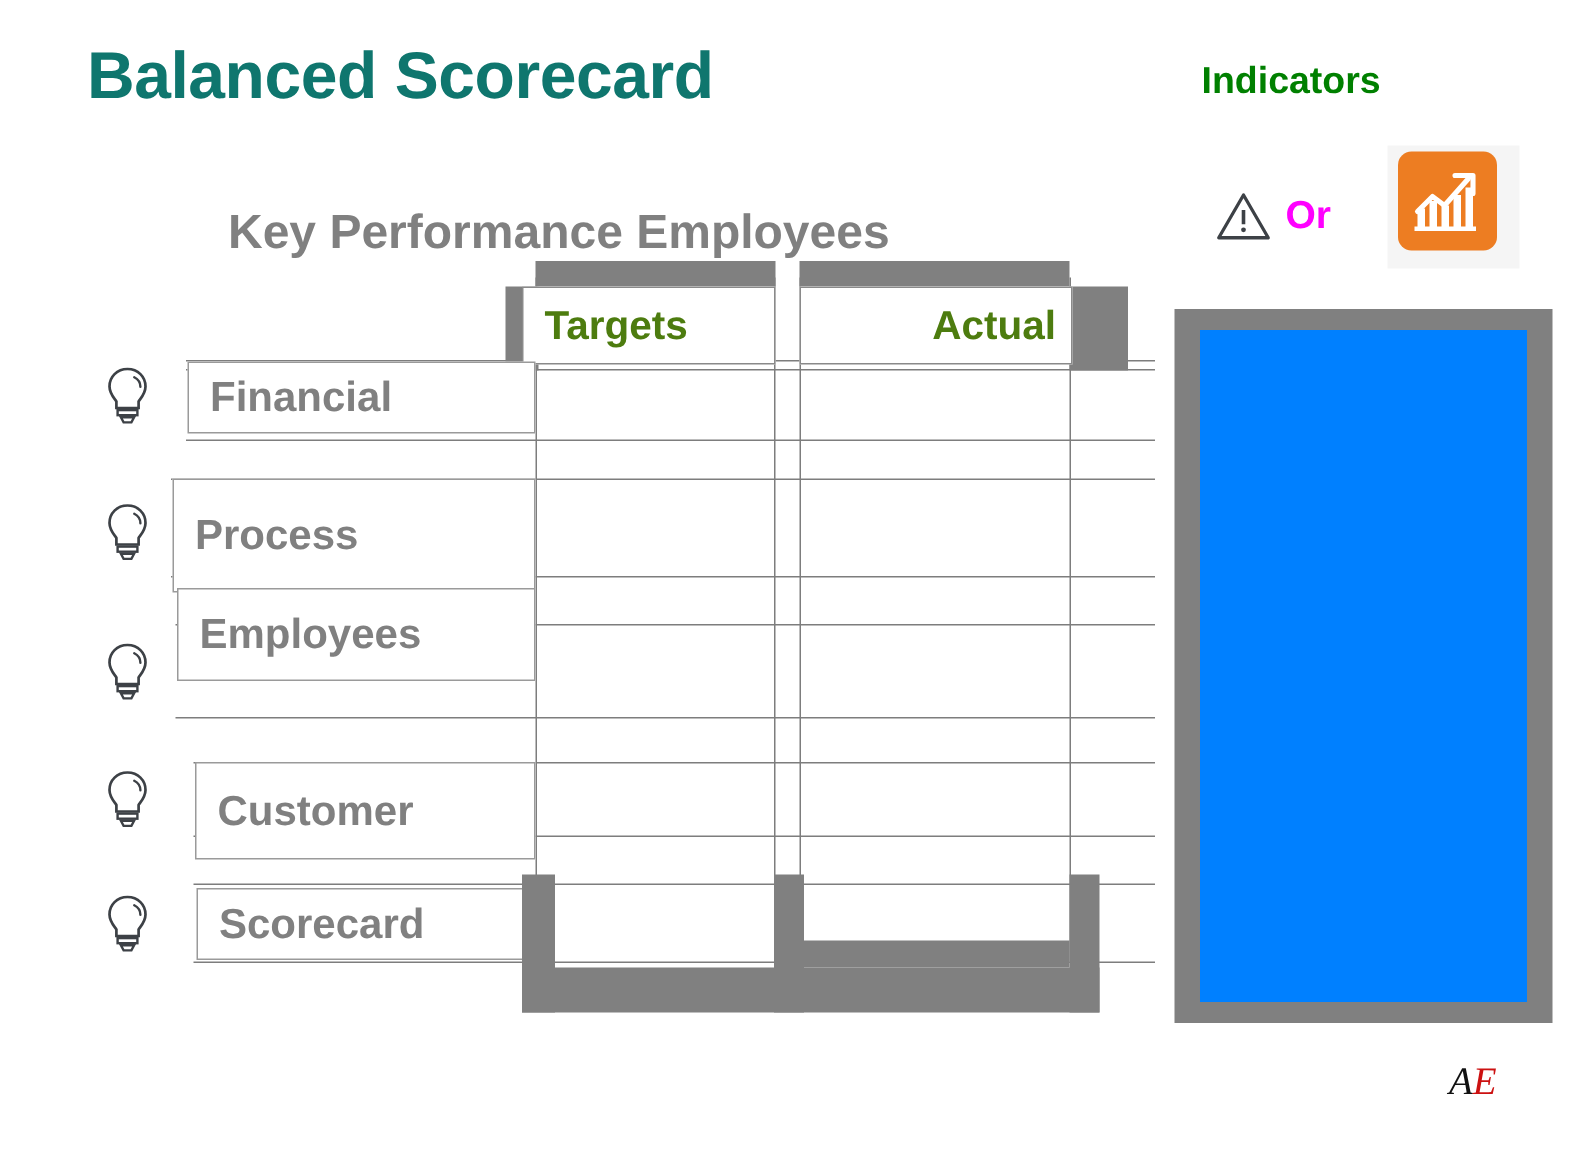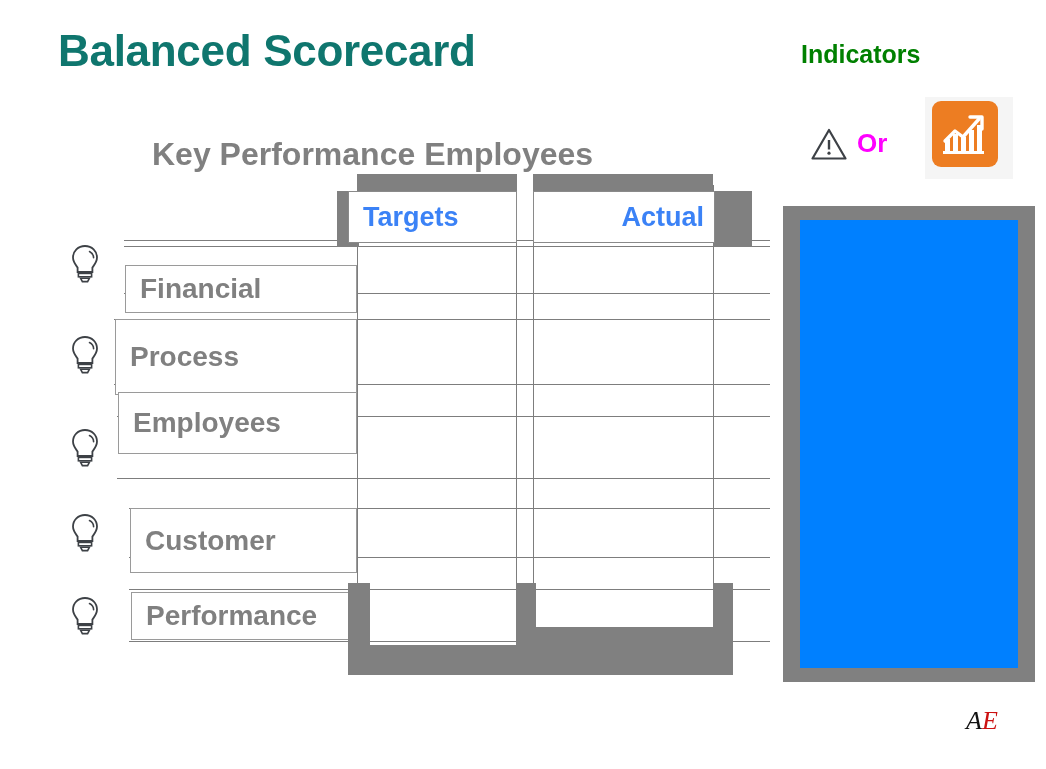--- a/index.html
+++ b/index.html
@@ -96,21 +96,21 @@
     background: #7d7d7d;
   }
 
   
   .hdr-cell {
     position: absolute;
     border: 1px solid #8a8a8a;
     background: #ffffff;
     font-size: 27px;
     font-weight: bold;
-    color: #3b82f6;
+    color: #4d7c0f;
     display: flex;
     align-items: center;
     box-sizing: border-box;
   }
   .hdr-targets { justify-content: flex-start; padding-left: 14px; }
   .hdr-actual  { justify-content: flex-end;   padding-right: 10px; }
 
   
   .gray-bar {
     position: absolute;
@@ -232,21 +232,21 @@
   <div class="hdr-cell hdr-actual" style="left:533px; top:191px; width:182px; height:52px;">Actual</div>
 
   <div class="bulb" style="left:70px; top:243px;">
     <svg width="30" height="42" viewBox="0 0 30 42">
       <path d="M15 3 C8 3 3 8.2 3 14.6 C3 19.2 6 22.3 7.6 24.6 L7.6 29 L22.4 29 L22.4 24.6 C24 22.3 27 19.2 27 14.6 C27 8.2 22 3 15 3 Z" fill="none" stroke="#3d4146" stroke-width="1.8"></path>
       <path d="M19.5 8.5 C22.4 10 23.6 12.2 23.6 14.8" fill="none" stroke="#3d4146" stroke-width="1.6" stroke-linecap="round"></path>
       <rect x="8.4" y="30.4" width="13.2" height="3.4" fill="none" stroke="#3d4146" stroke-width="1.6"></rect>
       <path d="M10.6 35.2 L19.4 35.2 L17.6 38.6 L12.4 38.6 Z" fill="none" stroke="#3d4146" stroke-width="1.6"></path>
     </svg>
   </div>
-  <div class="row-label" style="left:125px; top:241px; width:232px; height:48px;margin-top:24px;">Financial</div>
+  <div class="row-label" style="left:125px; top:241px; width:232px; height:48px;">Financial</div>
   <div style="position:absolute; left:357px; top:246px; width:159px; height:47px;"></div>
   <div style="position:absolute; left:533px; top:246px; width:180px; height:47px;"></div>
 
   <div class="bulb" style="left:70px; top:334px;">
     <svg width="30" height="42" viewBox="0 0 30 42">
       <path d="M15 3 C8 3 3 8.2 3 14.6 C3 19.2 6 22.3 7.6 24.6 L7.6 29 L22.4 29 L22.4 24.6 C24 22.3 27 19.2 27 14.6 C27 8.2 22 3 15 3 Z" fill="none" stroke="#3d4146" stroke-width="1.8"></path>
       <path d="M19.5 8.5 C22.4 10 23.6 12.2 23.6 14.8" fill="none" stroke="#3d4146" stroke-width="1.6" stroke-linecap="round"></path>
       <rect x="8.4" y="30.4" width="13.2" height="3.4" fill="none" stroke="#3d4146" stroke-width="1.6"></rect>
       <path d="M10.6 35.2 L19.4 35.2 L17.6 38.6 L12.4 38.6 Z" fill="none" stroke="#3d4146" stroke-width="1.6"></path>
     </svg>
@@ -280,21 +280,21 @@
   <div style="position:absolute; left:533px; top:508px; width:180px; height:49px;"></div>
 
   <div class="bulb" style="left:70px; top:595px;">
     <svg width="30" height="42" viewBox="0 0 30 42">
       <path d="M15 3 C8 3 3 8.2 3 14.6 C3 19.2 6 22.3 7.6 24.6 L7.6 29 L22.4 29 L22.4 24.6 C24 22.3 27 19.2 27 14.6 C27 8.2 22 3 15 3 Z" fill="none" stroke="#3d4146" stroke-width="1.8"></path>
       <path d="M19.5 8.5 C22.4 10 23.6 12.2 23.6 14.8" fill="none" stroke="#3d4146" stroke-width="1.6" stroke-linecap="round"></path>
       <rect x="8.4" y="30.4" width="13.2" height="3.4" fill="none" stroke="#3d4146" stroke-width="1.6"></rect>
       <path d="M10.6 35.2 L19.4 35.2 L17.6 38.6 L12.4 38.6 Z" fill="none" stroke="#3d4146" stroke-width="1.6"></path>
     </svg>
   </div>
-  <div class="row-label" style="left:131px; top:592px; width:226px; height:48px;">Performance</div>
+  <div class="row-label" style="left:131px; top:592px; width:226px; height:48px;">Scorecard</div>
   <div style="position:absolute; left:357px; top:592px; width:159px; height:48px;"></div>
   <div style="position:absolute; left:533px; top:592px; width:180px; height:48px;"></div>
 
   <div class="gray-bar" style="left:348px; top:583px; width:22px;  height:92px;"></div>
   <div class="gray-bar" style="left:516px; top:583px; width:20px;  height:92px;"></div>
   <div class="gray-bar" style="left:713px; top:583px; width:20px;  height:92px;"></div>
   <div class="gray-bar" style="left:348px; top:645px; width:385px; height:30px;"></div>
   <div class="gray-bar" style="left:536px; top:627px; width:177px; height:18px;"></div>
 
   <div class="blue-panel-frame">

